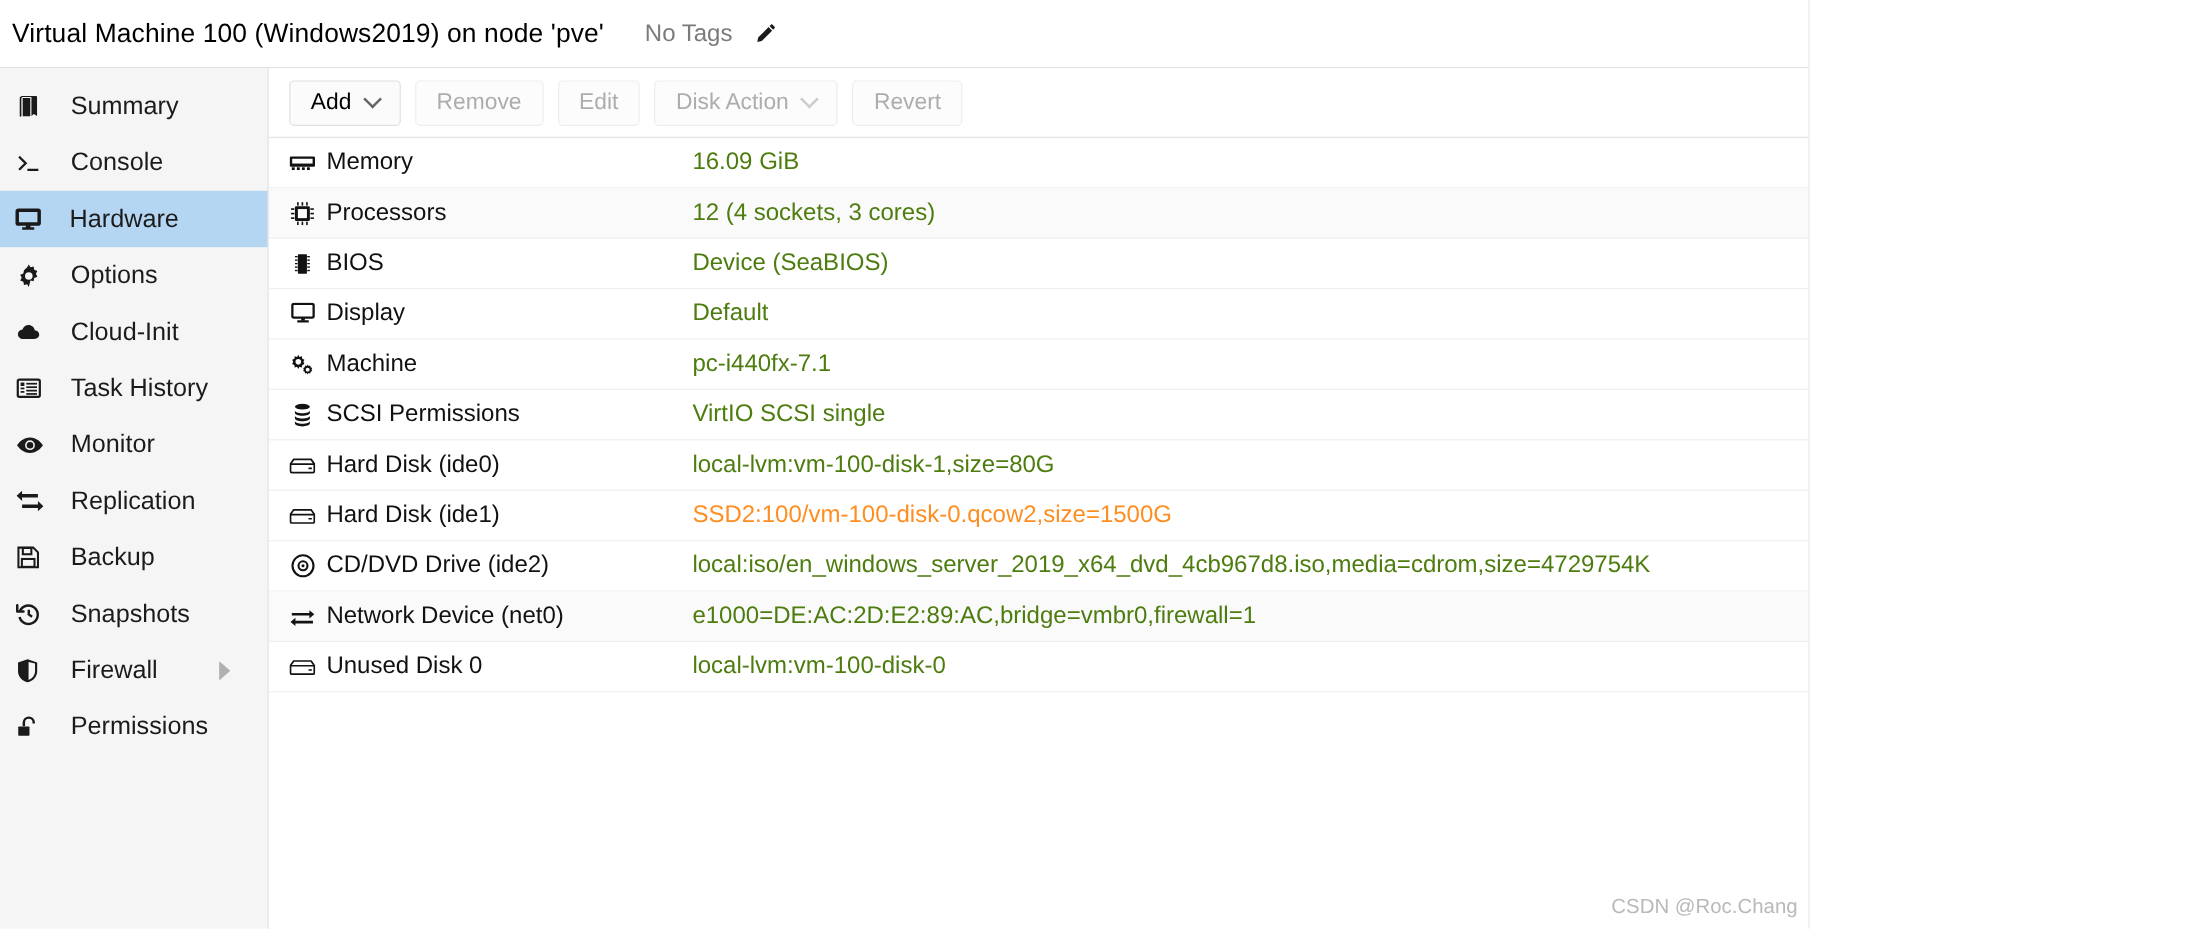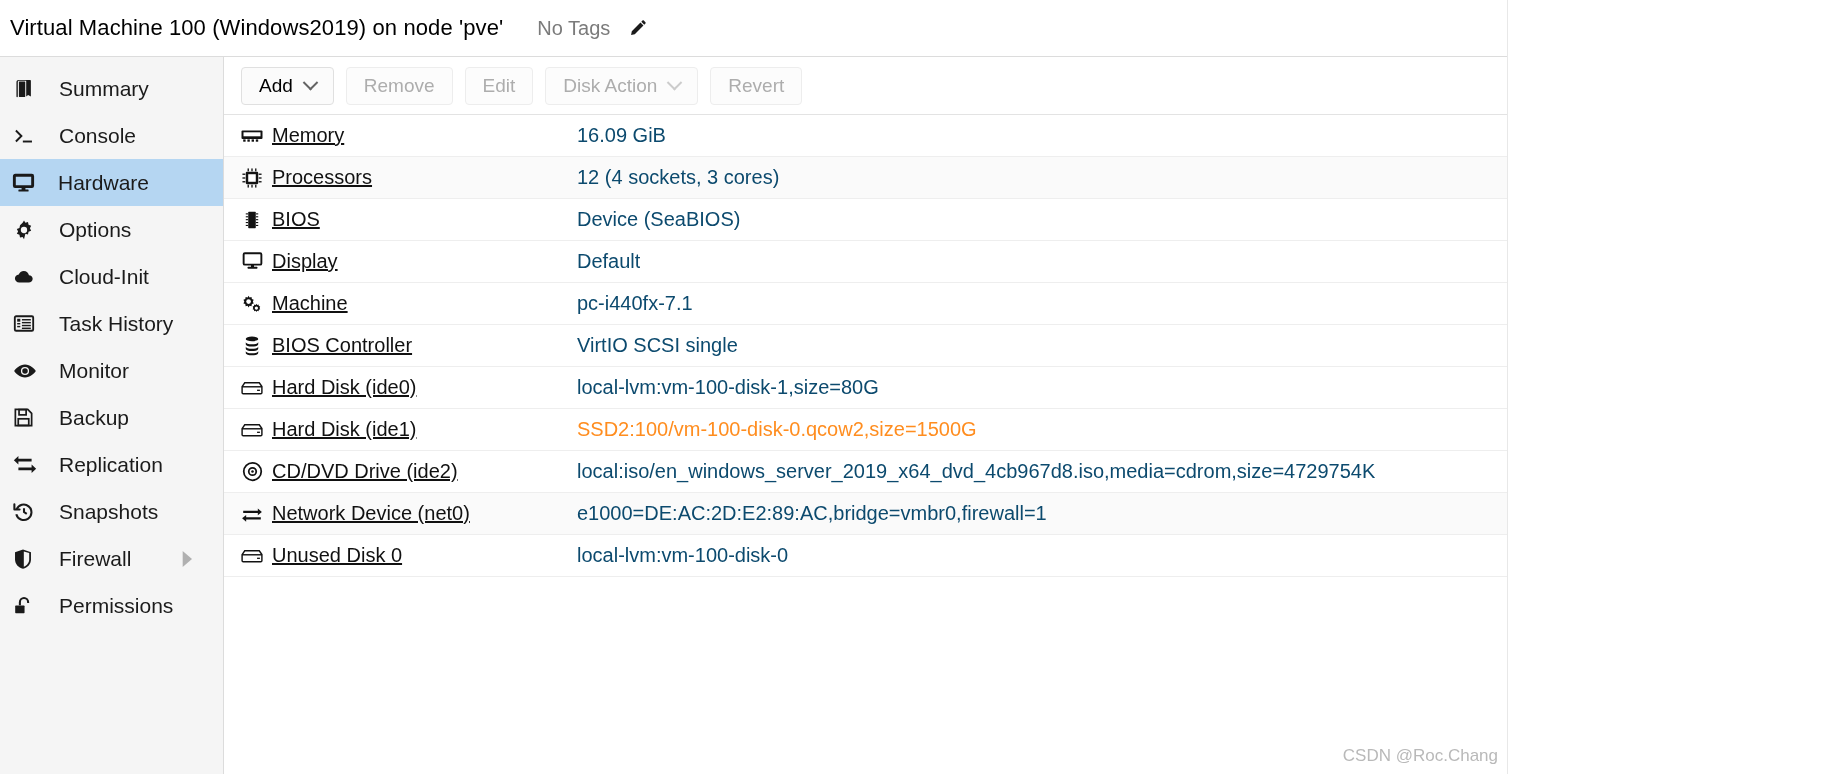--- a/index.html
+++ b/index.html
@@ -161,25 +161,24 @@
     align-items: center;
     justify-content: center;
     color: #121212;
   }
   .row-key {
     width: 305px;
     flex: 0 0 305px;
     font-size: 20px;
     color: #111111;
     white-space: nowrap;
-    text-decoration: underline;
   }
   .row-val {
     font-size: 20px;
-    color: #0c4a6e;
+    color: #4d7c0f;
     white-space: nowrap;
     overflow: hidden;
   }
   .row-val.pending { color: #ff8d1f; }
 
   
   .watermark {
     position: absolute;
     right: 14px;
     bottom: 8px;
@@ -288,37 +287,37 @@
           <svg width="24" height="20" viewBox="0 0 20 14" fill="#1a1a1a">
             <path d="M10 1.6C5.6 1.6 2.1 5.1 1 7c1.1 1.9 4.6 5.4 9 5.4S17.9 8.9 19 7c-1.1-1.9-4.6-5.4-9-5.4zm0 8.8A3.4 3.4 0 1 1 10 3.6a3.4 3.4 0 0 1 0 6.8z"></path>
             <circle cx="10" cy="7" r="2.3"></circle>
           </svg>
         </span>
         <span class="nav-label">Monitor</span>
       </div>
 
       <div class="nav-item">
         <span class="nav-icon">
+          <svg width="24" height="21" viewBox="0 0 20 16" fill="#1a1a1a">
+            <path d="M4.5 3.2h11v2.3h-11V8L.7 4.4 4.5.9v2.3z"></path>
+            <path d="M15.5 12.8h-11v-2.3h11V8l3.8 3.6-3.8 3.5v-2.3z"></path>
+          </svg>
+        </span>
+        <span class="nav-label">Replication</span>
+      </div>
+
+      <div class="nav-item">
+        <span class="nav-icon">
           <svg width="21" height="21" viewBox="0 0 16 16" fill="none" stroke="#1a1a1a" stroke-width="1.3">
             <path d="M1.8 1.8h9.4l3 3v9.4H1.8V1.8z"></path>
             <rect x="4.6" y="2" width="5.4" height="4"></rect>
             <rect x="4" y="9" width="8" height="5"></rect>
           </svg>
         </span>
         <span class="nav-label">Backup</span>
-      </div>
-
-      <div class="nav-item">
-        <span class="nav-icon">
-          <svg width="24" height="21" viewBox="0 0 20 16" fill="#1a1a1a">
-            <path d="M4.5 3.2h11v2.3h-11V8L.7 4.4 4.5.9v2.3z"></path>
-            <path d="M15.5 12.8h-11v-2.3h11V8l3.8 3.6-3.8 3.5v-2.3z"></path>
-          </svg>
-        </span>
-        <span class="nav-label">Replication</span>
       </div>
 
       <div class="nav-item">
         <span class="nav-icon">
           <svg width="22" height="22" viewBox="0 0 16 16" fill="none" stroke="#1a1a1a" stroke-width="1.5">
             <path d="M2.6 6.2A5.6 5.6 0 1 1 2.4 9.6"></path>
             <path d="M1 2.4v3.8h3.8" stroke-linecap="round" stroke-linejoin="round"></path>
             <path d="M8 5.2V8l2 1.4"></path>
           </svg>
         </span>
@@ -462,21 +461,21 @@
 
         <div class="row">
           <span class="row-icon">
             <svg width="18" height="20" viewBox="0 0 14 18" fill="#121212">
               <ellipse cx="7" cy="2.6" rx="5.6" ry="2.1"></ellipse>
               <path d="M1.4 5.4c0 1.2 2.5 2.1 5.6 2.1s5.6-.9 5.6-2.1V7.4c0 1.2-2.5 2.1-5.6 2.1S1.4 8.6 1.4 7.4V5.4z"></path>
               <path d="M1.4 9.4c0 1.2 2.5 2.1 5.6 2.1s5.6-.9 5.6-2.1v2c0 1.2-2.5 2.1-5.6 2.1s-5.6-.9-5.6-2.1v-2z"></path>
               <path d="M1.4 13.4c0 1.2 2.5 2.1 5.6 2.1s5.6-.9 5.6-2.1v1.9c0 1.2-2.5 2.1-5.6 2.1s-5.6-.9-5.6-2.1v-1.9z"></path>
             </svg>
           </span>
-          <span class="row-key">BIOS Controller</span>
+          <span class="row-key">SCSI Permissions</span>
           <span class="row-val">VirtIO SCSI single</span>
         </div>
 
         <div class="row">
           <span class="row-icon">
             <svg width="22" height="16" viewBox="0 0 20 13" fill="none" stroke="#121212" stroke-width="1.3">
               <path d="M1 5.2l2.4-3.4h13.2L19 5.2v5.6a1 1 0 0 1-1 1H2a1 1 0 0 1-1-1V5.2z"></path>
               <path d="M1 5.4h18"></path>
               <path d="M14.6 8.6h2.6" stroke-width="1.2"></path>
             </svg>

